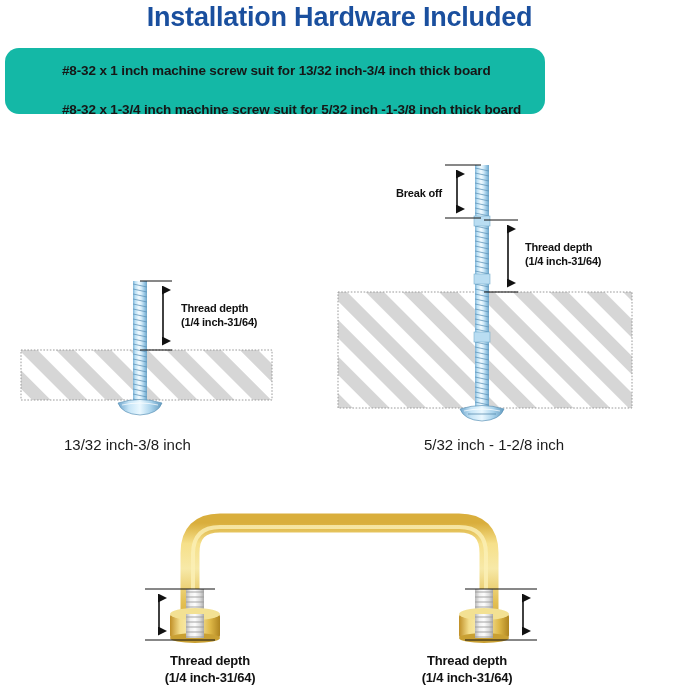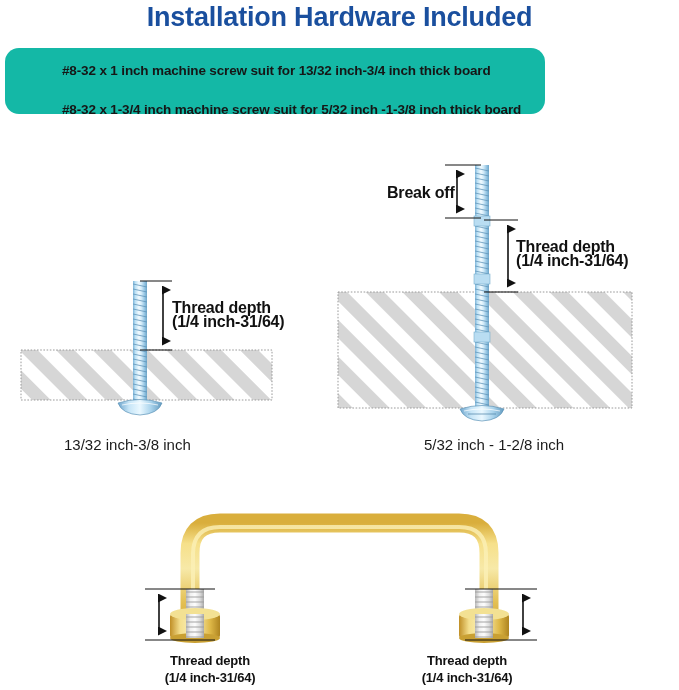--- a/index.html
+++ b/index.html
@@ -70,26 +70,27 @@
     font-weight: 400;
     color: #1b1b1b;
     white-space: nowrap;
   }
   #caption-left  { left: 64px;  top: 436px; }
   #caption-right { left: 424px; top: 436px; }
 
   
   .dim-label {
     position: absolute;
-    font-size: 16px;
+    font-size: 11px;
     font-weight: bold;
     color: #111111;
     white-space: nowrap;
     line-height: 14px;
     letter-spacing: -0.2px;
+    margin-left: 9px;
   }
   #dim-left-thread   { left: 172px; top: 301px; }
   #dim-breakoff      { left: 387px; top: 186px; }
   #dim-right-thread  { left: 516px; top: 240px; }
 
   .handle-dim-label {
     position: absolute;
     font-size: 13px;
     font-weight: bold;
     color: #111111;

